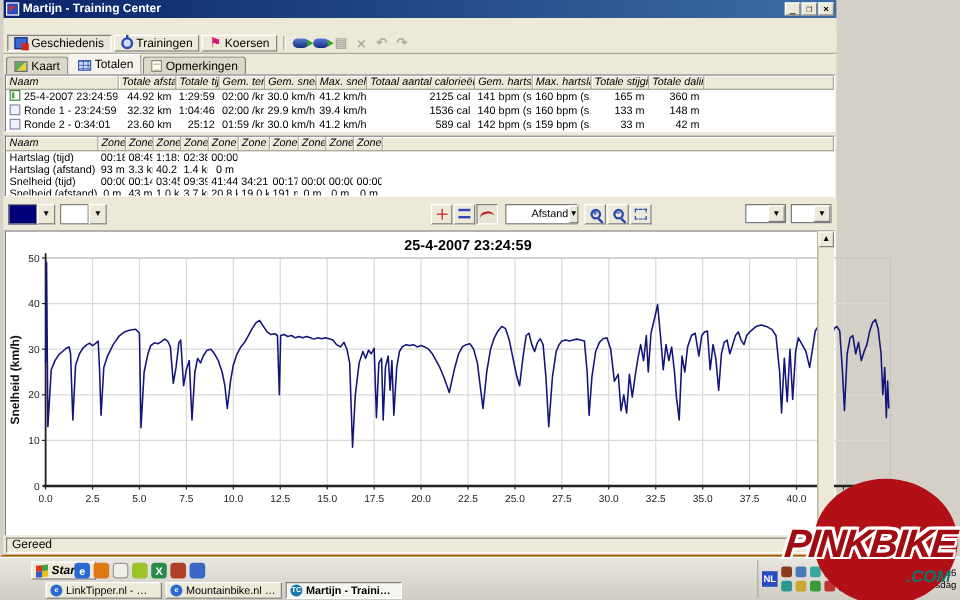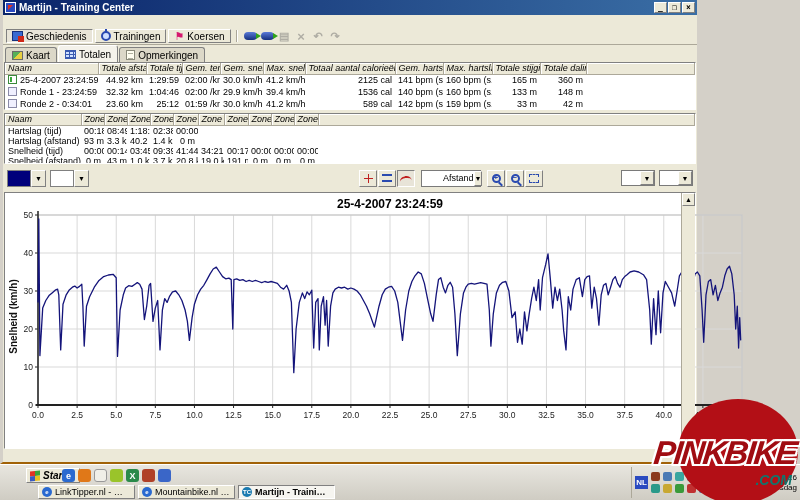--- a/index.html
+++ b/index.html
@@ -522,20 +522,23 @@
         <line x1="33" y1="18" x2="33" y2="212" stroke="#222" stroke-width="1.5"></line>
         <line x1="31" y1="212" x2="743" y2="212" stroke="#222" stroke-width="2"></line>
         <polyline points="33.0,109.4 33.8,25.8 34.9,162.6 37.7,115.1 40.8,107.5 44.0,102.6 47.1,99.9 50.2,97.2 52.6,96.1 53.8,101.8 55.7,156.9 58.0,111.3 61.2,101.8 64.3,96.9 67.4,94.2 69.8,93.1 72.1,95.0 74.5,93.4 76.8,91.2 77.9,113.2 79.2,153.1 81.5,113.2 84.6,103.7 89.3,94.2 94.0,87.4 98.7,83.6 103.4,82.0 108.1,81.3 111.2,84.7 112.5,163.4 115.1,117.0 118.3,101.8 120.6,95.0 123.7,92.7 126.9,93.4 130.0,91.2 132.3,89.6 134.7,91.2 137.0,96.1 139.4,126.5 141.7,113.2 144.1,92.3 145.6,90.4 148.0,128.4 150.3,115.1 152.7,107.5 155.0,156.9 157.4,117.0 159.7,105.6 162.1,109.4 164.4,103.7 167.5,98.8 170.7,98.0 173.8,101.8 176.9,107.5 180.1,117.0 182.4,128.4 184.4,147.4 187.1,124.6 189.4,111.3 192.6,101.8 195.7,96.1 198.8,92.3 202.0,86.6 205.1,80.9 208.2,76.0 211.3,74.1 214.5,79.0 217.6,83.6 220.7,85.8 223.9,85.1 226.2,86.6 227.8,136.0 228.9,86.6 231.7,85.8 234.8,87.4 237.9,86.6 241.1,88.5 244.2,87.4 247.3,88.5 250.5,87.4 253.6,88.5 256.7,89.6 259.8,88.5 263.0,89.3 266.1,88.5 269.2,89.3 272.4,90.4 275.5,94.2 278.6,96.1 281.7,92.3 284.1,98.0 286.4,109.4 288.8,179.7 291.1,136.0 294.3,109.4 297.4,99.9 299.7,105.6 302.1,98.8 304.4,101.8 306.8,97.2 308.7,155.0 310.7,109.4 313.0,105.6 314.3,156.9 316.2,113.2 318.5,103.7 320.1,132.2 321.6,107.5 323.2,153.1 325.6,113.2 327.9,99.9 330.2,96.1 333.4,94.2 336.5,95.0 339.6,94.2 342.8,96.1 345.9,95.0 349.0,96.1 352.1,98.0 355.3,101.8 358.4,107.5 361.5,113.2 364.7,120.8 369.4,134.1 374.0,113.2 377.2,101.8 380.3,96.1 383.4,94.2 386.6,93.4 389.7,98.0 392.8,109.4 397.5,147.4 400.6,117.0 403.8,98.0 406.9,88.5 410.0,82.8 413.2,79.0 416.3,80.9 419.4,90.4 422.5,105.6 425.7,120.8 428.0,128.4 431.2,101.8 433.5,86.6 435.8,84.7 438.2,94.2 440.5,99.9 442.9,92.3 445.2,89.3 447.6,94.2 449.9,120.8 452.3,162.6 455.4,120.8 458.5,99.9 460.9,94.2 463.2,91.2 466.4,90.4 469.5,91.2 472.6,90.4 475.7,89.6 478.9,90.4 482.0,91.2 484.3,117.0 485.9,153.1 488.3,120.8 491.4,99.9 494.5,92.3 497.6,89.3 500.8,88.5 503.9,98.0 507.0,124.6 510.2,118.9 512.5,149.3 514.8,136.0 517.2,151.2 519.5,118.9 521.9,137.9 524.2,120.8 526.6,105.6 528.9,94.2 531.3,107.5 533.6,86.6 535.2,117.0 537.5,84.7 540.7,71.4 543.0,60.8 545.4,86.6 547.7,115.1 550.0,94.2 552.4,107.5 554.7,96.1 557.1,117.0 558.7,137.9 561.0,156.9 563.3,103.7 565.7,117.0 568.0,96.1 571.2,86.6 574.3,84.7 577.4,103.7 579.8,86.6 582.1,83.6 584.5,82.8 586.8,115.1 589.2,94.2 591.5,105.6 593.9,132.2 596.2,101.8 598.5,92.3 600.9,90.4 603.2,101.8 605.6,94.2 607.9,86.6 610.3,83.6 612.6,90.4 615.0,94.2 617.3,86.6 619.7,83.6 622.0,81.7 625.1,79.0 629.1,77.9 633.7,79.0 638.4,81.7 641.6,86.6 644.7,117.0 646.3,151.2 648.6,105.6 651.0,141.7 653.3,98.0 655.6,139.8 658.0,99.9 660.3,88.5 663.5,94.2 666.6,99.9 669.7,113.2 672.1,98.0 674.4,82.8 676.8,79.0 679.1,84.7 682.2,96.1 684.6,117.0 686.9,94.2 690.1,80.9 692.4,79.0 694.8,82.8 697.1,117.0 698.7,149.3 701.0,101.8 703.4,88.5 705.7,86.6 708.1,101.8 710.4,92.3 712.8,107.5 715.1,99.9 717.4,94.2 719.8,82.8 722.1,76.0 724.5,73.3 726.8,80.9 729.2,101.8 730.7,136.0 732.3,113.2 733.6,155.0 734.7,124.6 735.7,147.4" fill="none" stroke="#14147a" stroke-width="1.3" stroke-linejoin="round"></polyline>
       </svg>
     <div class="vscroll">
       <span class="varrow raised" style="top:0;">▲</span>
       <span class="varrow raised" style="bottom:0;">▼</span>
     </div>
   </div>
 
+  <div class="statusbar">
+    <span class="status-cell">Gereed</span>
+  </div>
 </div>
 
 <div class="taskbar">
   <span class="start raised">
     <span class="flag icon">
         <i></i>
         <i></i>
         <i></i>
         <i></i>
       </span>

